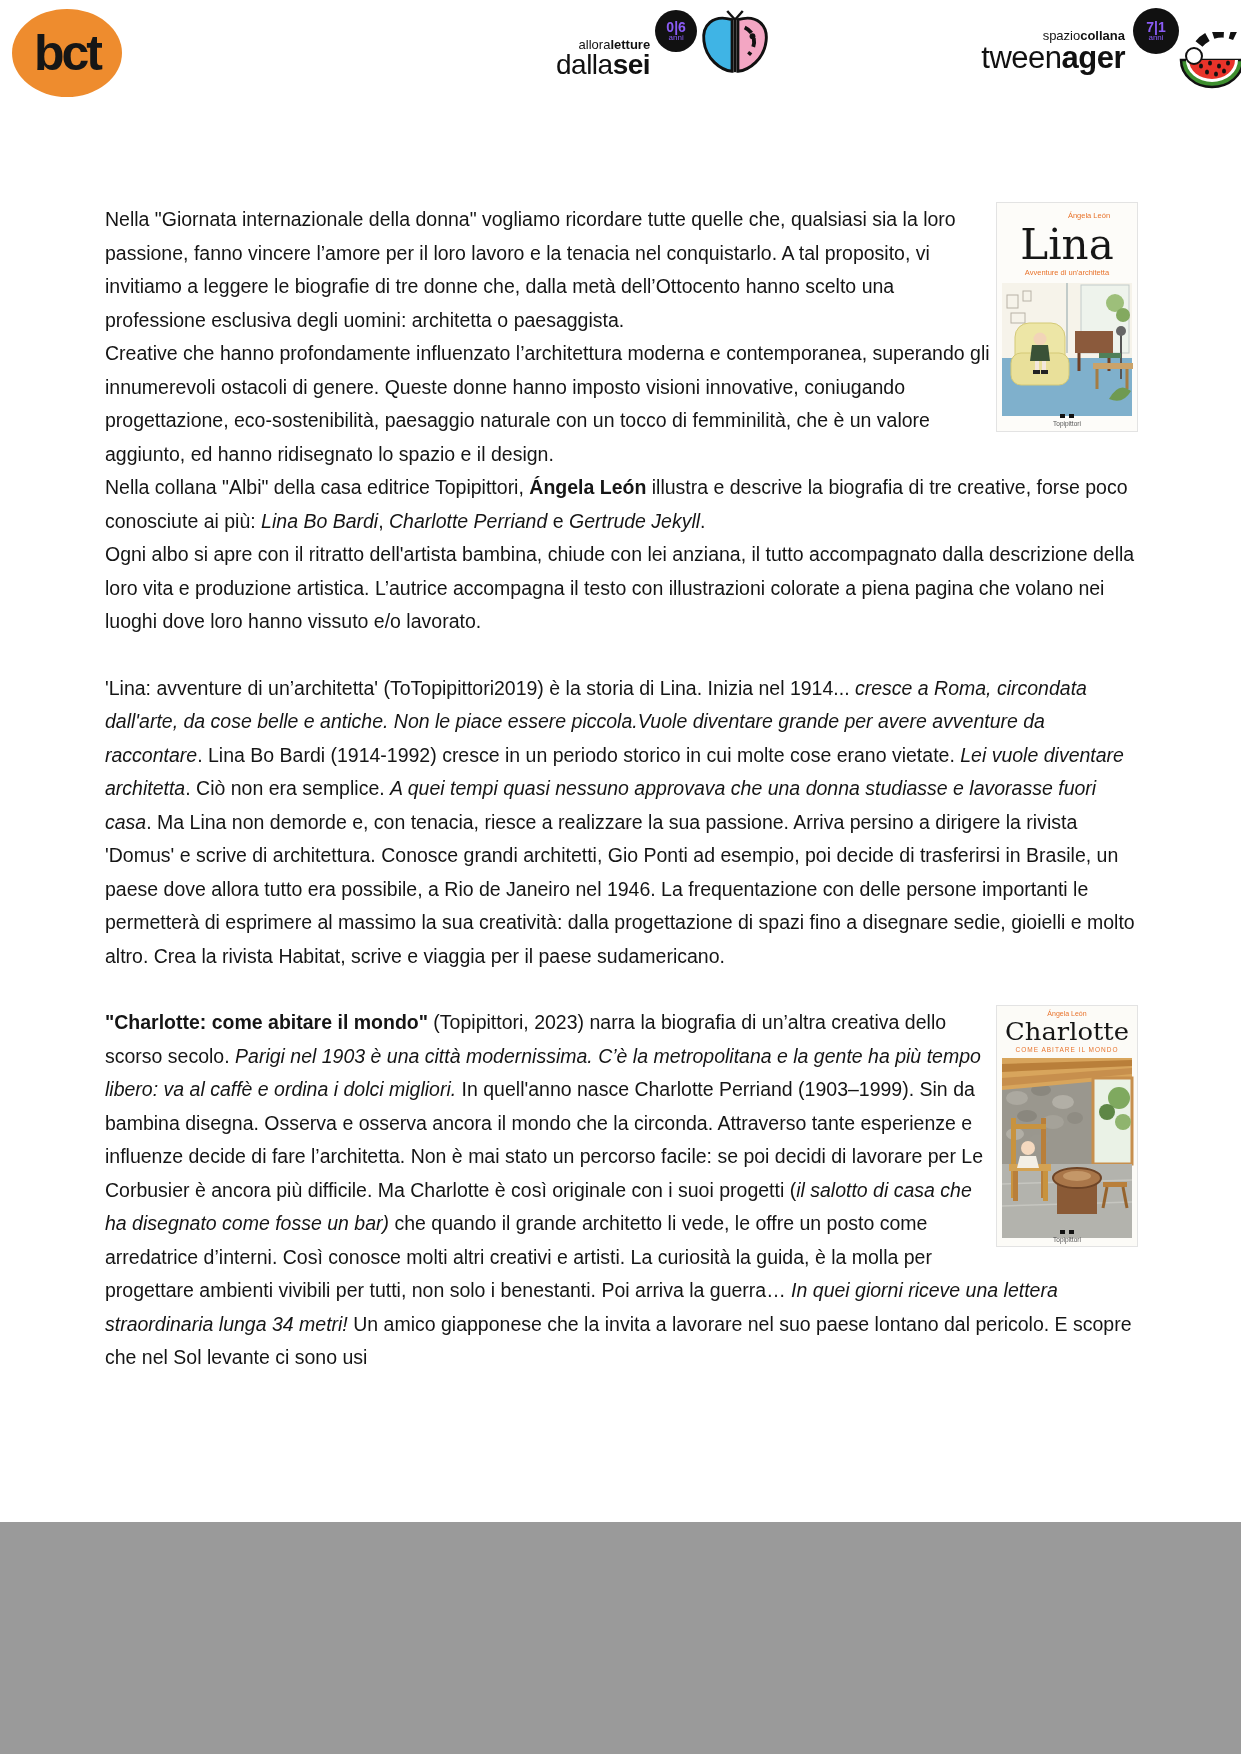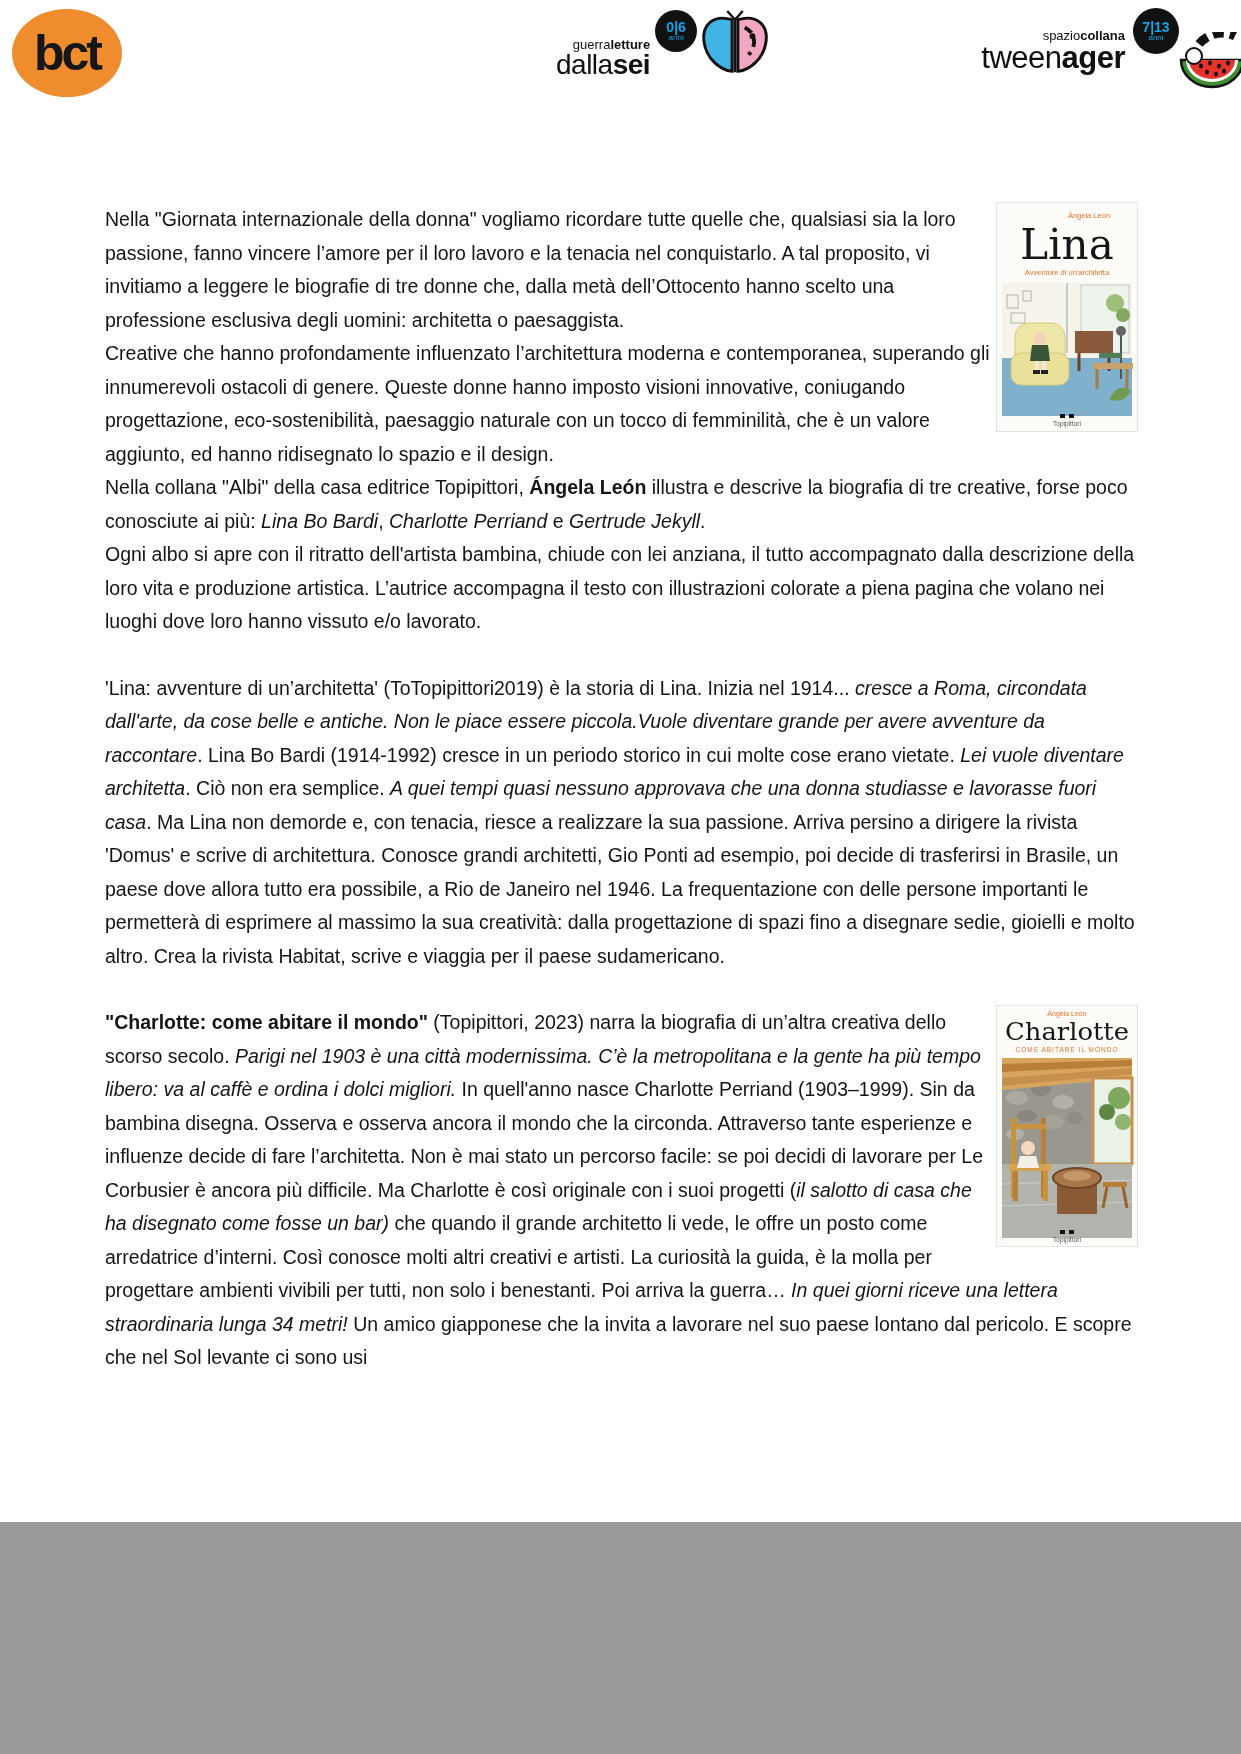--- a/index.html
+++ b/index.html
@@ -22,21 +22,21 @@
 
   .logo-text{text-align:right;line-height:1.02;color:#111;white-space:nowrap;}
   .logo-line1{font-size:13px;}
   .logo-line1 .lt-b{font-weight:bold;}
   .logo-line2{font-size:28px;letter-spacing:-0.5px;}
   .logo-line2 .lt-l{font-weight:normal;}
   .logo-line2 .lt-b{font-weight:bold;}
   .tweenager .logo-line2{font-size:31px;}
 
   .badge{
-    background:#111;color:#0ea5e9;border-radius:50%;
+    background:#111;color:#8b5cf6;border-radius:50%;
     display:flex;flex-direction:column;align-items:center;justify-content:center;
     line-height:1;
   }
   .badge .age{font-size:14px;font-weight:bold;}
   .badge .anni{font-size:8px;margin-top:0;}
 
   .z-graphic{position:relative;width:116px;height:70px;margin-left:5px;}
   .z-graphic .badge{position:absolute;left:0;top:0;width:42px;height:42px;}
   .z-graphic svg{position:absolute;right:0;top:0;}
 
@@ -79,21 +79,21 @@
 
     <div class="bct">
       <svg width="118" height="94" viewBox="0 0 118 94">
         <ellipse cx="59" cy="47" rx="55" ry="44" fill="#EE8C2E"></ellipse>
         <text x="59" y="64" text-anchor="middle" font-family="Liberation Sans, sans-serif" font-size="50" font-weight="bold" fill="#161616" letter-spacing="-3">bct</text>
       </svg>
     </div>
 
     <div class="zerosei">
       <div class="logo-text">
-        <div class="logo-line1"><span class="lt-l">guerra</span><span class="lt-b">letture</span></div>
+        <div class="logo-line1"><span class="lt-l">allora</span><span class="lt-b">letture</span></div>
         <div class="logo-line2"><span class="lt-l">dalla</span><span class="lt-b">sei</span></div>
       </div>
       <div class="z-graphic">
         <div class="badge">
           <span class="age">0|6</span>
           <span class="anni">anni</span>
         </div>
         <svg width="72" height="68" viewBox="0 0 74 70">
           <line x1="37" y1="10" x2="29" y2="1" stroke="#111" stroke-width="2.5"></line>
           <line x1="37" y1="10" x2="45" y2="1" stroke="#111" stroke-width="2.5"></line>
@@ -106,21 +106,21 @@
       </div>
     </div>
 
     <div class="tweenager">
       <div class="logo-text">
         <div class="logo-line1"><span class="lt-l">spazio</span><span class="lt-b">collana</span></div>
         <div class="logo-line2"><span class="lt-l">tween</span><span class="lt-b">ager</span></div>
       </div>
       <div class="t-graphic">
         <div class="badge">
-          <span class="age">7|13</span>
+          <span class="age">7|1</span>
           <span class="anni">anni</span>
         </div>
         <svg width="70" height="62" viewBox="0 0 70 62">
           <path d="M22,12 A30,30 0 0 1 58,4" stroke="#111" stroke-width="9" fill="none" stroke-dasharray="11 6"></path>
           <path d="M4,28 A31,27 0 0 0 66,28 Z" fill="#3E8F2F" stroke="#111" stroke-width="2.5"></path>
           <path d="M9,28 A26,22 0 0 0 61,28 Z" fill="#ffffff"></path>
           <path d="M12,28 A23,19 0 0 0 58,28 Z" fill="#E8332A"></path>
           <circle cx="17" cy="24" r="8" fill="#ffffff" stroke="#111" stroke-width="2"></circle>
           <ellipse cx="24" cy="34" rx="2" ry="2.6" fill="#111"></ellipse>
           <ellipse cx="33" cy="31" rx="2" ry="2.6" fill="#111"></ellipse>

